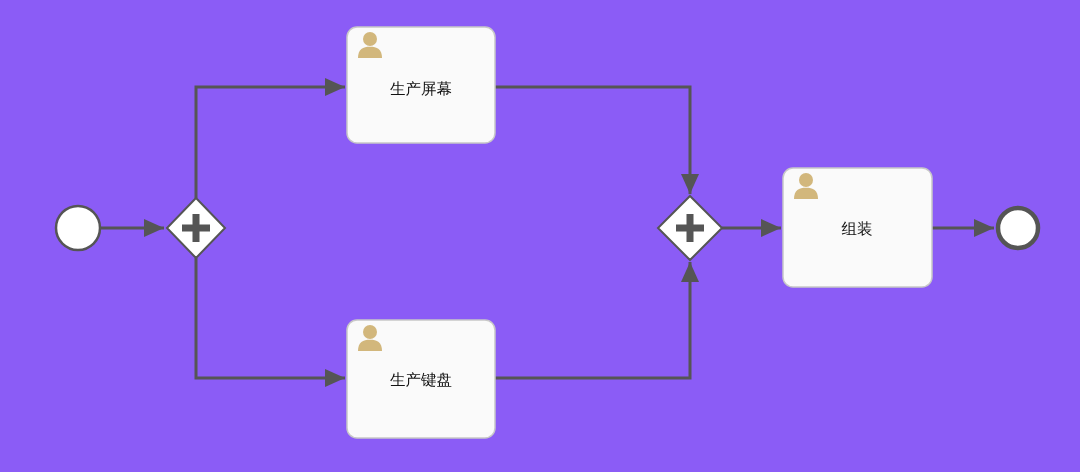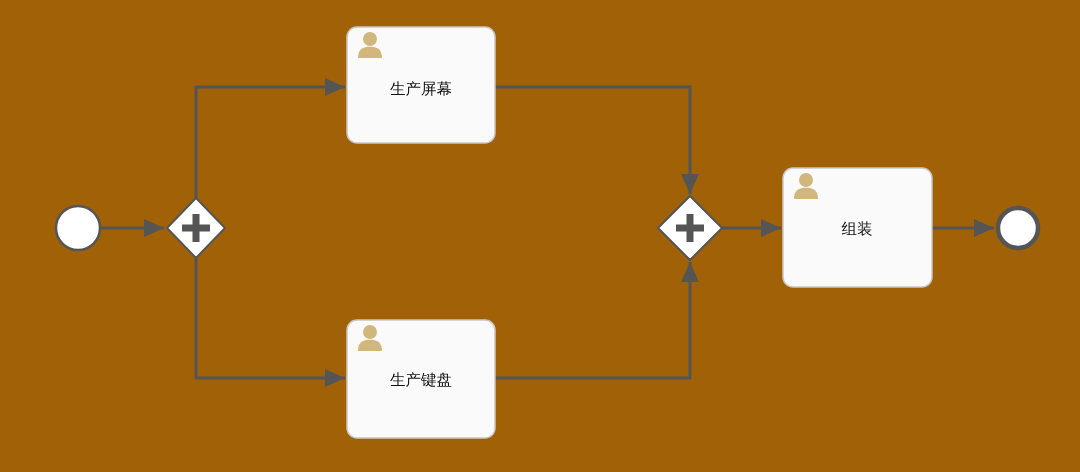--- a/index.html
+++ b/index.html
@@ -7,21 +7,21 @@
     padding: 0;
     background: #ffffff;
     width: 1080px;
     height: 472px;
     overflow: hidden;
     font-family: "Liberation Sans", "DejaVu Sans", sans-serif;
   }
   .canvas-wrap {
     width: 1080px;
     height: 472px;
-    background: #a16207;
+    background: #8b5cf6;
   }
   svg { display: block; }
 
   .flow {
     fill: none;
     stroke: #555555;
     stroke-width: 3;
     stroke-linejoin: miter;
   }
   .event-circle {

